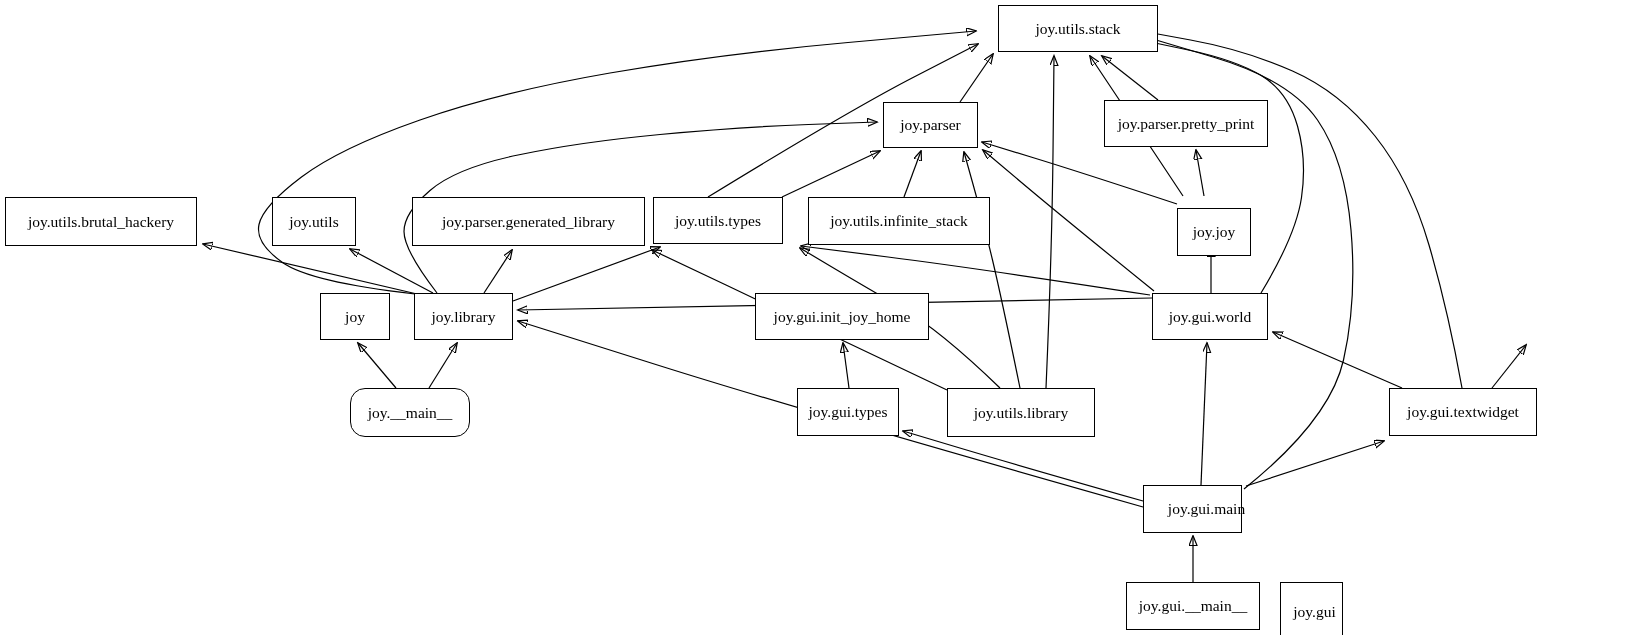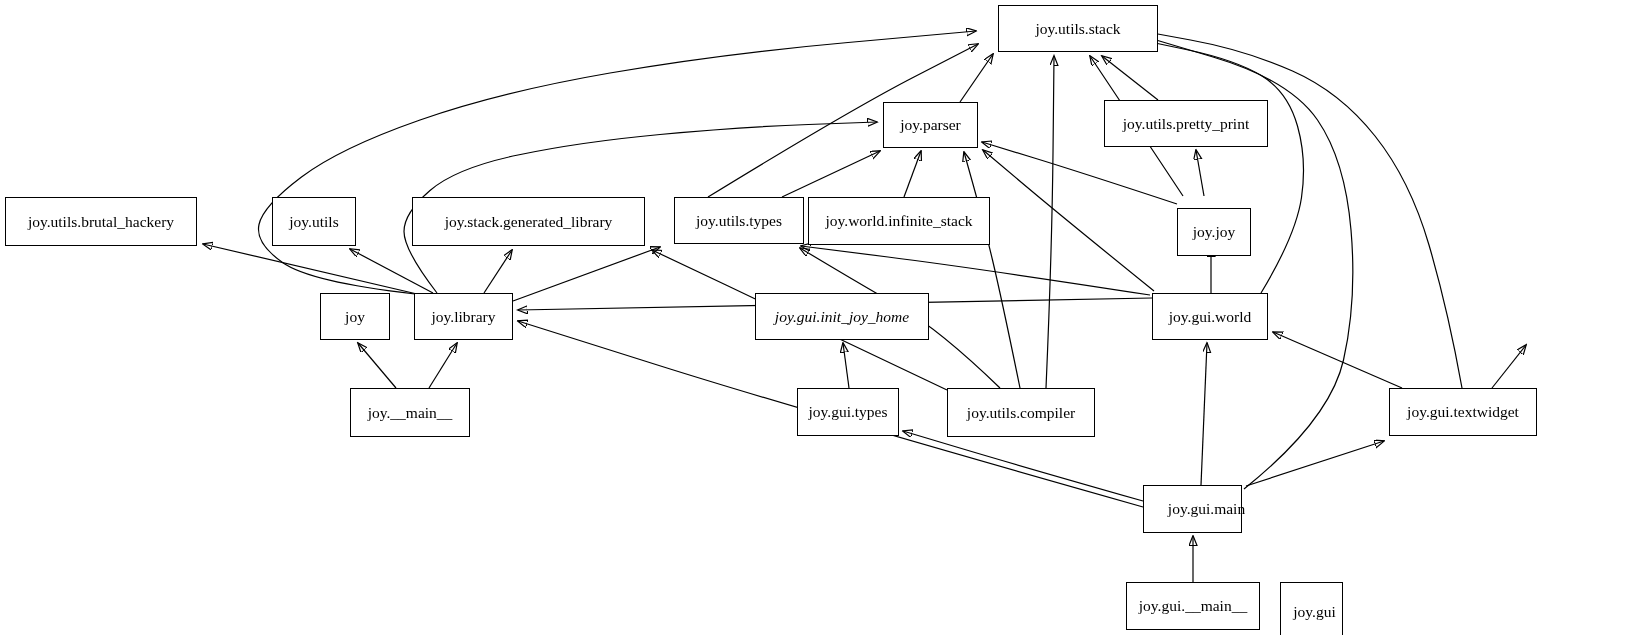--- a/index.html
+++ b/index.html
@@ -63,31 +63,31 @@
       <path d="M1244,489 Q1330,420 1343.5,360 Q1357,300 1351,230 Q1345,160 1317.5,120 Q1290,80 1213,57 L1136,34" marker-end="url(#arrow)"></path>
       <path d="M1201,485 L1207,343" marker-end="url(#arrow)"></path>
       <path d="M1246,486 L1384,441" marker-end="url(#arrow)"></path>
       <path d="M1143,501 Q1020,466 961.5,448.5 L903,431" marker-end="url(#arrow)"></path>
       <path d="M1143,507 Q800,410 659,365.5 L518,321" marker-end="url(#arrow)"></path>
       <path d="M849,388 L843,343" marker-end="url(#arrow)"></path>
       <path d="M1193,582 L1193,536" marker-end="url(#arrow)"></path>
     </svg>
 <div class="node" style="left: 982px; top: 5px; width: 160px; height: 47px; margin-left: 16px;">joy.utils.stack</div>
     <div class="node" style="left: 883px; top: 102px; width: 95px; height: 46px;">joy.parser</div>
-    <div class="node" style="left: 1104px; top: 100px; width: 164px; height: 47px;">joy.utils.pretty_print</div>
+    <div class="node" style="left: 1104px; top: 100px; width: 164px; height: 47px;">joy.parser.pretty_print</div>
     <div class="node" style="left: 5px; top: 197px; width: 192px; height: 49px;">joy.utils.brutal_hackery</div>
     <div class="node" style="left: 272px; top: 197px; width: 84px; height: 49px;">joy.utils</div>
-    <div class="node" style="left: 412px; top: 197px; width: 233px; height: 49px;">joy.stack.generated_library</div>
-    <div class="node" style="left: 653px; top: 197px; width: 130px; height: 47px; margin-left: 21px;">joy.utils.types</div>
-    <div class="node" style="left: 808px; top: 197px; width: 182px; height: 48px;">joy.world.infinite_stack</div>
+    <div class="node" style="left: 412px; top: 197px; width: 233px; height: 49px;">joy.parser.generated_library</div>
+    <div class="node" style="left: 653px; top: 197px; width: 130px; height: 47px;">joy.utils.types</div>
+    <div class="node" style="left: 808px; top: 197px; width: 182px; height: 48px;">joy.utils.infinite_stack</div>
     <div class="node" style="left: 1177px; top: 196px; width: 74px; height: 48px; margin-top: 12px;">joy.joy</div>
     <div class="node" style="left: 320px; top: 293px; width: 70px; height: 47px; text-align: right;">joy</div>
     <div class="node" style="left: 414px; top: 293px; width: 99px; height: 47px;">joy.library</div>
-    <div class="node" style="left: 755px; top: 293px; width: 174px; height: 47px; font-style: italic;">joy.gui.init_joy_home</div>
+    <div class="node" style="left: 755px; top: 293px; width: 174px; height: 47px;">joy.gui.init_joy_home</div>
     <div class="node" style="left: 1152px; top: 293px; width: 116px; height: 47px;">joy.gui.world</div>
-    <div class="node" style="left: 350px; top: 388px; width: 120px; height: 49px;">joy.__main__</div>
+    <div class="node" style="left: 350px; top: 388px; width: 120px; height: 49px; border-radius: 15px;">joy.__main__</div>
     <div class="node" style="left: 797px; top: 388px; width: 102px; height: 48px;">joy.gui.types</div>
-    <div class="node" style="left: 947px; top: 388px; width: 148px; height: 49px;">joy.utils.compiler</div>
+    <div class="node" style="left: 947px; top: 388px; width: 148px; height: 49px;">joy.utils.library</div>
     <div class="node" style="left: 1389px; top: 388px; width: 148px; height: 48px;">joy.gui.textwidget</div>
     <div class="node" style="left: 1143px; top: 485px; width: 99px; height: 48px; padding-left: 28px;">joy.gui.main</div>
     <div class="node" style="left: 1126px; top: 582px; width: 134px; height: 48px;">joy.gui.__main__</div>
     <div class="node" style="left: 1280px; top: 582px; width: 63px; height: 60px; padding-left: 6px;">joy.gui</div>
   </div>
 
 </body></html>

